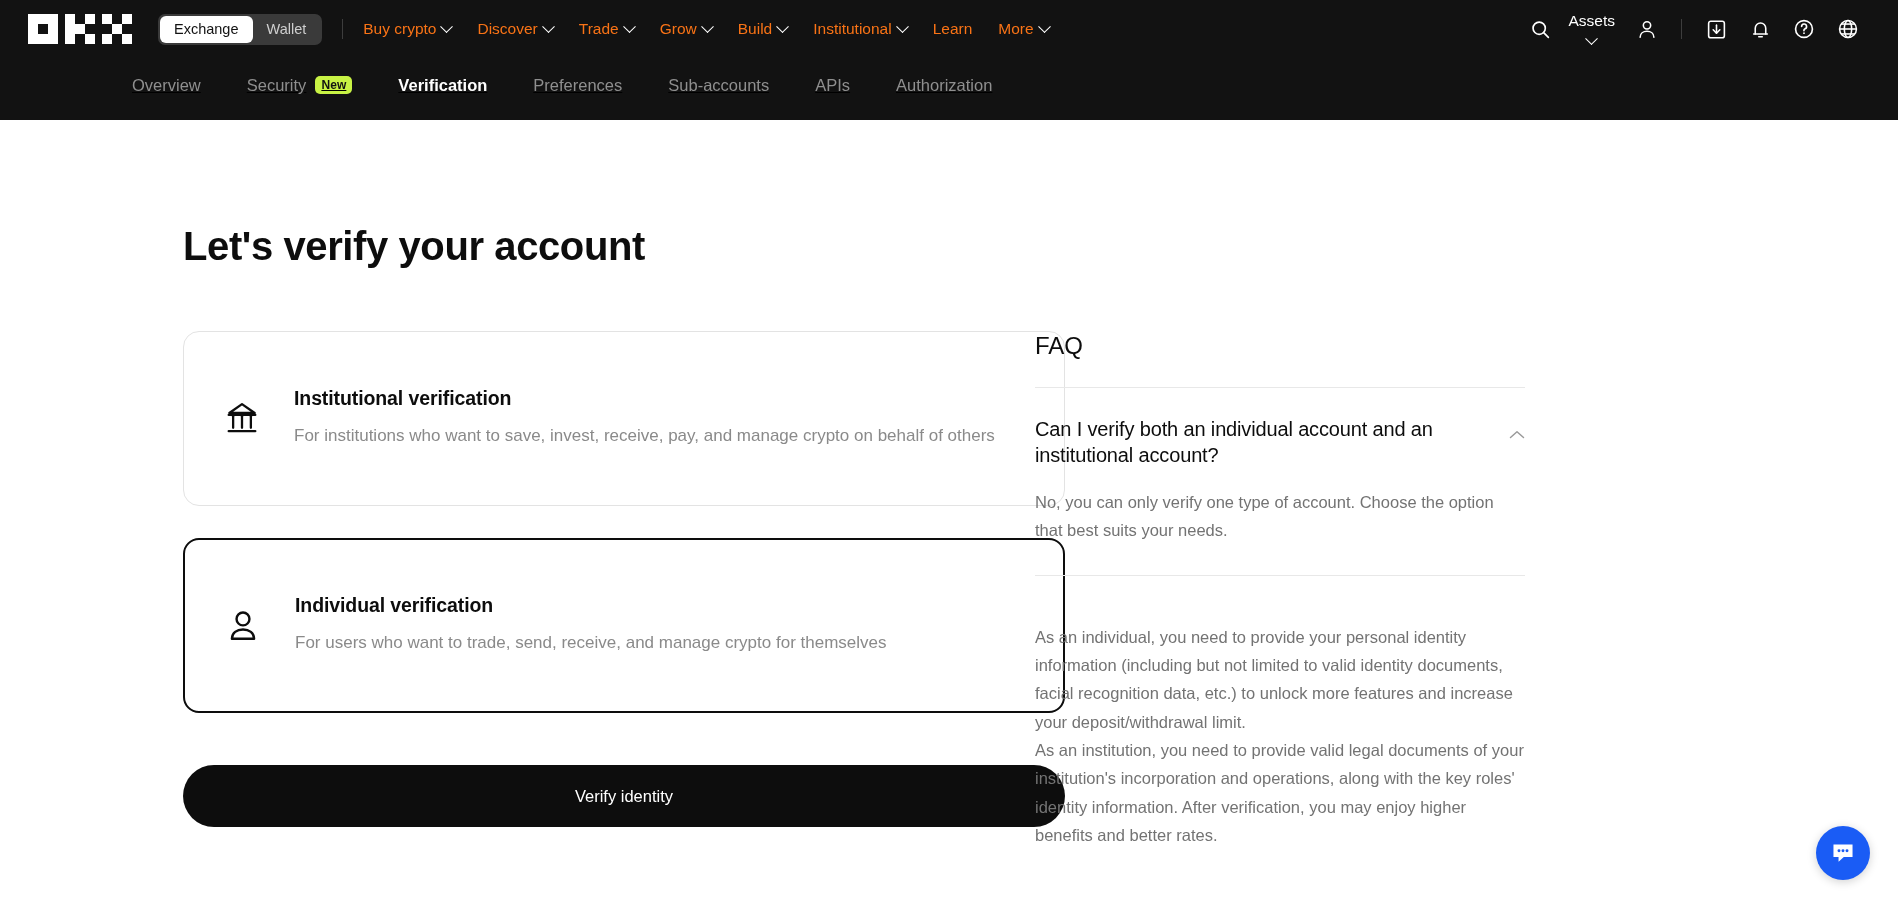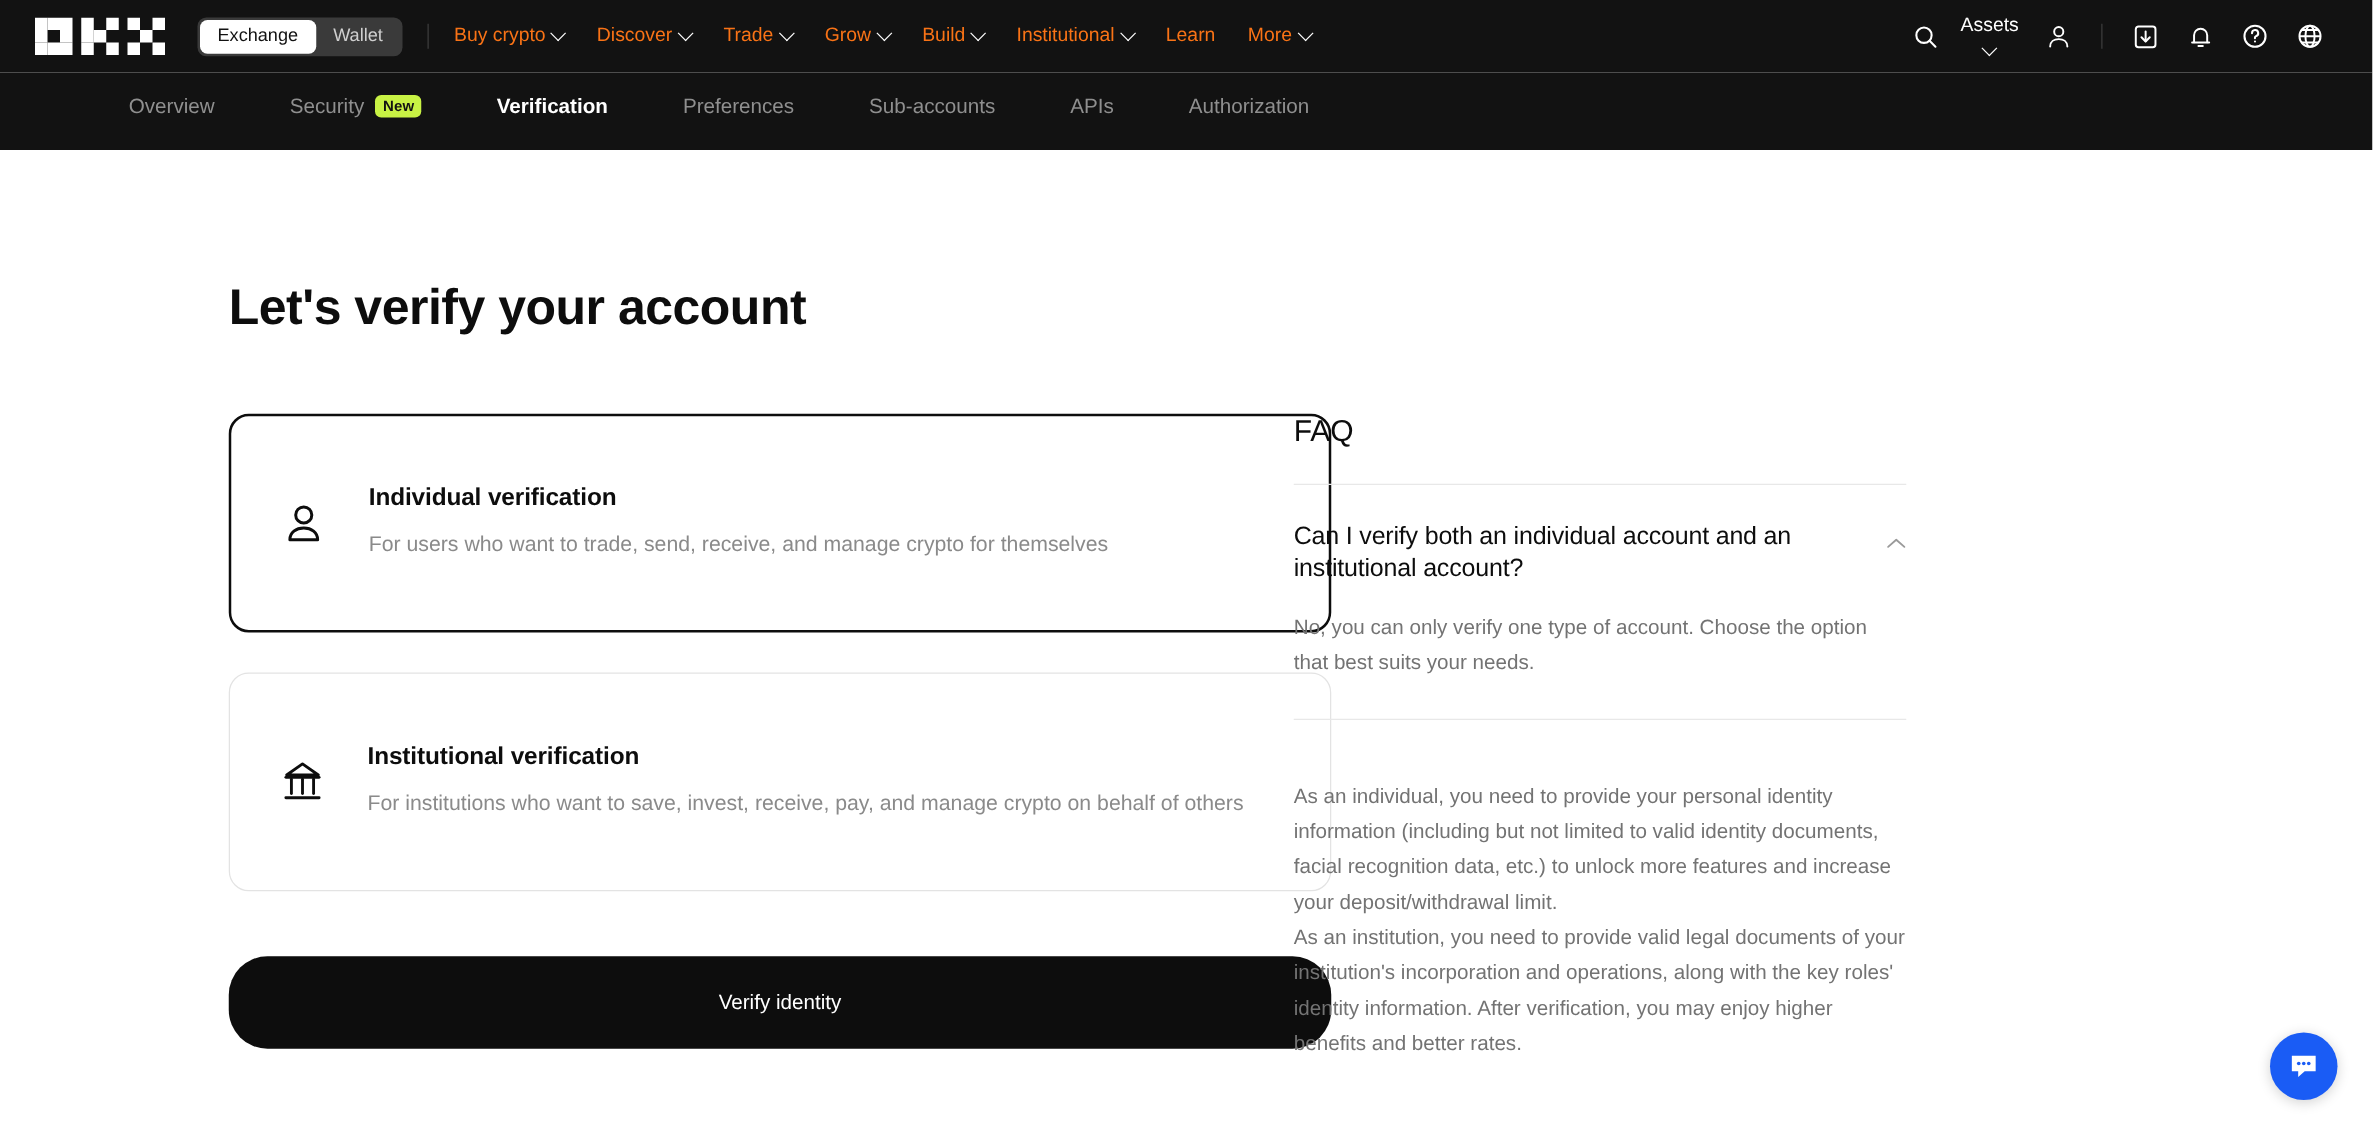--- a/index.html
+++ b/index.html
@@ -120,22 +120,23 @@
     white-space: nowrap;
     flex-direction: column;
   }
 
   
   .subnav {
     height: 62px;
     background: #121212;
     display: flex;
     align-items: flex-start;
-    padding: 0 28px 0 80px;
-    gap: 14px;
+    padding: 0 28px 0 109px;
+    gap: 0px;
+    text-decoration: underline;
   }
   .subnav-item {
     display: flex;
     align-items: center;
     gap: 9px;
     font-size: 16.5px;
     color: #8f8f8f;
     cursor: pointer;
     padding: 8px 23px 0 23px;
     white-space: nowrap;
@@ -221,21 +222,21 @@
   .opt-desc {
     font-size: 17px;
     color: #8a8a8a;
     line-height: 1.55;
     max-width: 730px;
   }
 
   .verify-btn {
     margin-top: 52px;
     width: 882px;
-    height: 74px;
+    height: 62px;
     background: #0d0d0d;
     border: none;
     border-radius: 31px;
     color: #ffffff;
     font-size: 16.5px;
     font-weight: 500;
     font-family: "Liberation Sans", sans-serif;
     cursor: pointer;
     display: flex;
     align-items: center;
@@ -467,51 +468,51 @@
   </div>
 </div>
 
 <div class="page">
   <div class="content-wrap">
 
     <div class="left-col">
       <h1 class="page-title">Let's verify your account</h1>
 
       <div class="cards">
-
-        <div class="opt-card selected">
-          <div class="opt-icon">
-            <svg width="36" height="36" viewBox="0 0 24 24" fill="none" stroke="#0d0d0d" stroke-width="1.6">
-              <circle cx="12" cy="7.3" r="4.3"></circle>
-              <path d="M4.6 20.5c0-3.9 3.3-6.2 7.4-6.2s7.4 2.3 7.4 6.2z" stroke-linejoin="round"></path>
-            </svg>
-          </div>
-          <div class="opt-text">
-            <div class="opt-title">Individual verification</div>
-            <div class="opt-desc">For users who want to trade, send, receive, and manage crypto for themselves</div>
-          </div>
-        </div>
 
         <div class="opt-card">
           <div class="opt-icon">
             <svg width="38" height="38" viewBox="0 0 24 24" fill="none" stroke="#0d0d0d" stroke-width="1.45">
               <polygon points="12,2.6 20,8.2 4,8.2" stroke-linejoin="round"></polygon>
               <line x1="6.4" y1="10.3" x2="6.4" y2="17.6" stroke-linecap="round"></line>
               <line x1="12" y1="10.3" x2="12" y2="17.6" stroke-linecap="round"></line>
               <line x1="17.6" y1="10.3" x2="17.6" y2="17.6" stroke-linecap="round"></line>
               <line x1="3.6" y1="19.7" x2="20.4" y2="19.7" stroke-linecap="round"></line>
               <line x1="3.6" y1="9.4" x2="20.4" y2="9.4" stroke-linecap="round"></line>
             </svg>
           </div>
           <div class="opt-text">
             <div class="opt-title">Institutional verification</div>
             <div class="opt-desc">For institutions who want to save, invest, receive, pay, and manage crypto on behalf of others</div>
           </div>
         </div>
 
+        <div class="opt-card selected">
+          <div class="opt-icon">
+            <svg width="36" height="36" viewBox="0 0 24 24" fill="none" stroke="#0d0d0d" stroke-width="1.6">
+              <circle cx="12" cy="7.3" r="4.3"></circle>
+              <path d="M4.6 20.5c0-3.9 3.3-6.2 7.4-6.2s7.4 2.3 7.4 6.2z" stroke-linejoin="round"></path>
+            </svg>
+          </div>
+          <div class="opt-text">
+            <div class="opt-title">Individual verification</div>
+            <div class="opt-desc">For users who want to trade, send, receive, and manage crypto for themselves</div>
+          </div>
+        </div>
+
       </div>
 
       <button class="verify-btn">Verify identity</button>
     </div>
 
     <div class="faq-col">
       <div class="faq-title">FAQ</div>
       <div class="faq-sep"></div>
 
       <div class="faq-item">

